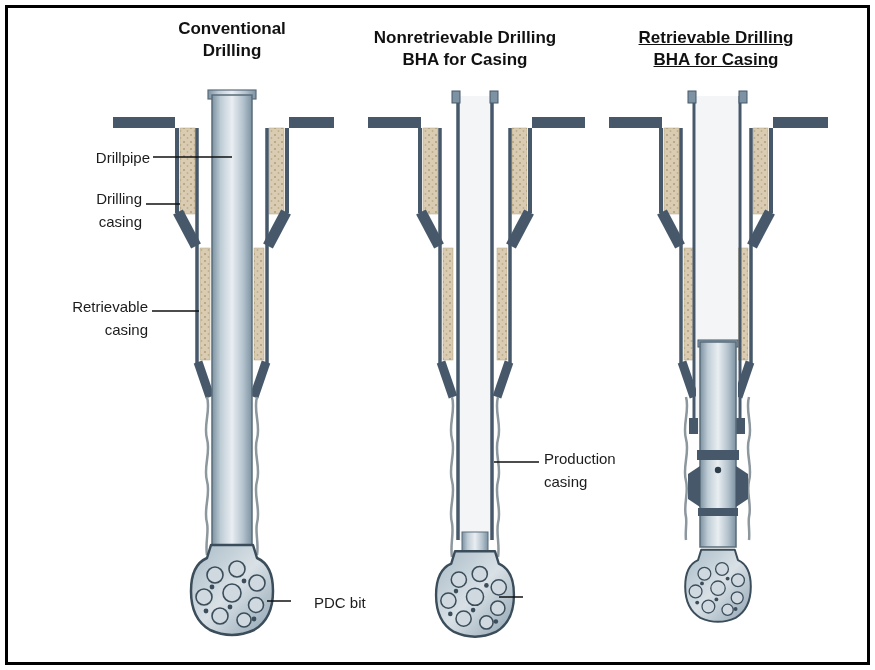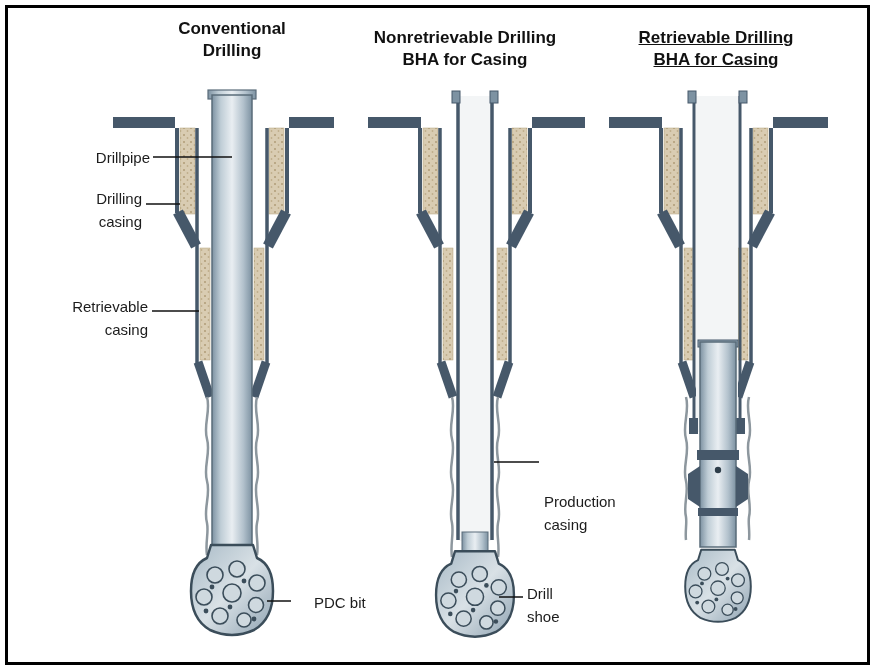--- a/index.html
+++ b/index.html
@@ -174,19 +174,17 @@
 BHA for Casing</div>
   <div class="panel-title" style="left:596px;top:27px;width:240px;text-decoration:underline;">Retrievable Drilling
 BHA for Casing</div>
 
   <div class="lbl right" style="left:58px;top:147px;width:92px;text-align:right;">Drillpipe</div>
   <div class="lbl right" style="left:58px;top:188px;width:84px;">Drilling
 casing</div>
   <div class="lbl right" style="left:34px;top:296px;width:114px;">Retrievable
 casing</div>
   <div class="lbl" style="left:296px;top:592px;width:80px;margin-left:18px;">PDC bit</div>
-  <div class="lbl" style="left:544px;top:448px;width:110px;margin-top:43px;">Production
+  <div class="lbl" style="left:544px;top:448px;width:110px;">Production
 casing</div>
-  <div class="lbl" style="left:527px;top:583px;width:60px;">Drill
-shoe</div>
 
   <div class="frame"></div>
 </div>
 
 </body></html>

